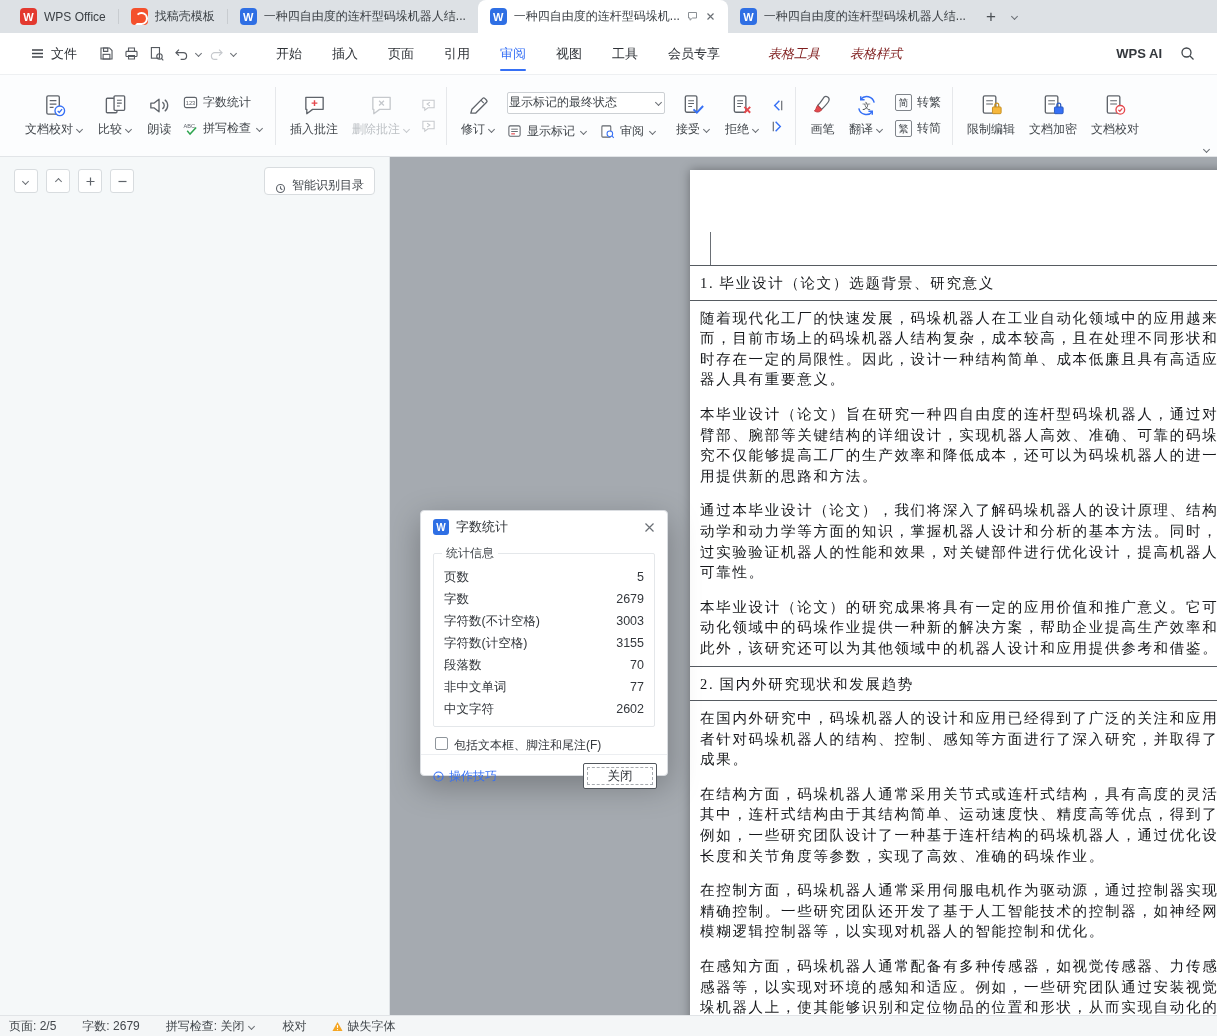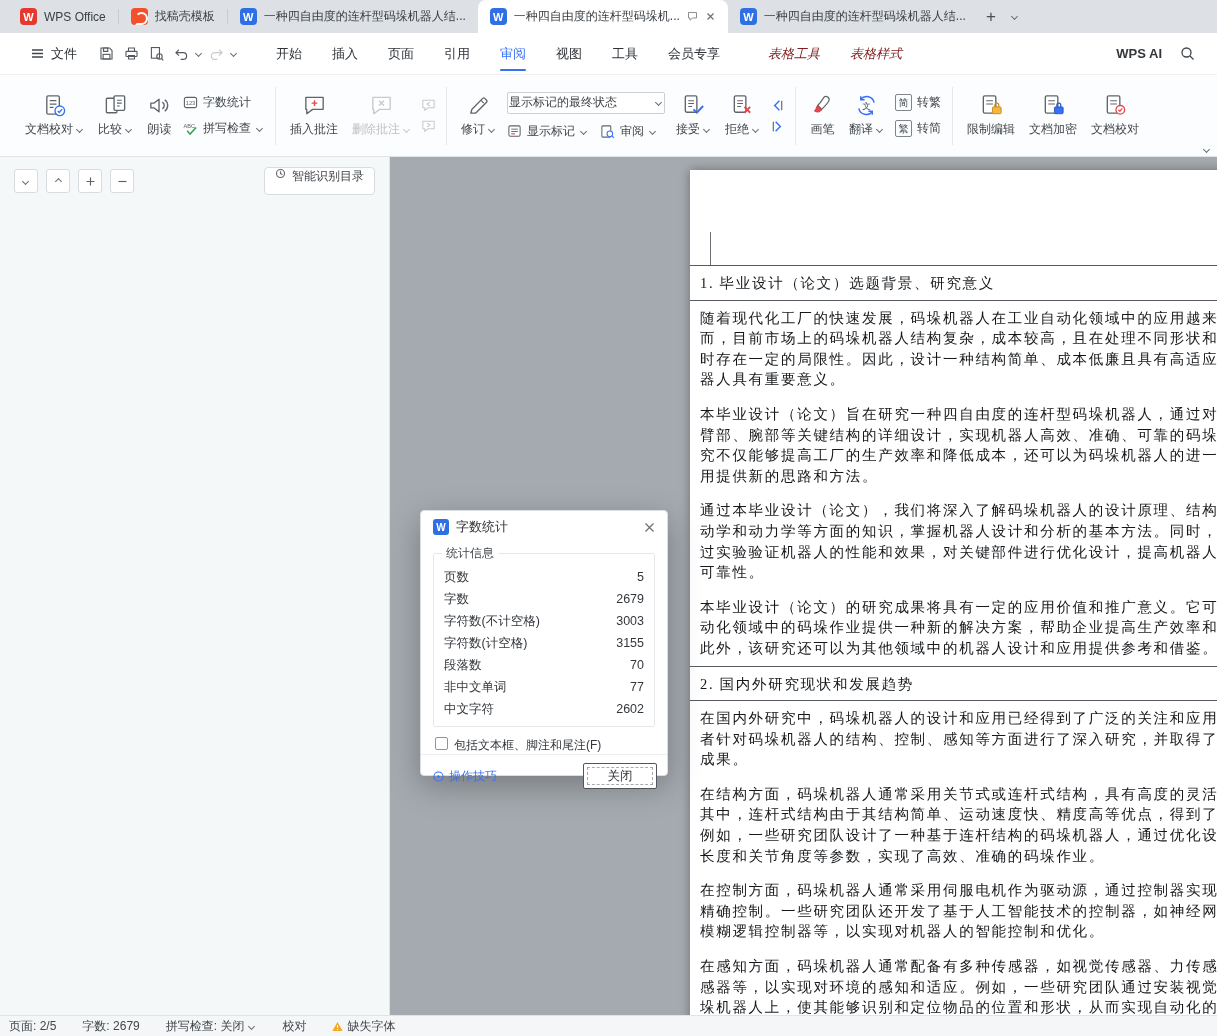--- a/index.html
+++ b/index.html
@@ -50,21 +50,21 @@
   .ribbon-collapse{position:absolute;right:6px;bottom:3px;}
 
   
   .side{position:absolute;left:0;top:157px;width:390px;height:858px;background:#f5f8f9;box-sizing:border-box;border-right:1px solid #dfe3e6;}
   .side-head{height:36px;display:flex;align-items:center;gap:24px;padding:0 16px;font-size:13px;color:#33373c;}
   .stab{height:100%;display:flex;align-items:center;box-sizing:border-box;}
   .stab.active{color:#3670f5;border-bottom:2px solid #3670f5;font-weight:bold;}
   .side-close{margin-left:auto;display:flex;align-items:center;}
   .side-tools{display:flex;align-items:center;gap:8px;padding:10px 14px;}
   .sqbtn{width:24px;height:24px;background:#fff;border:1px solid #d8dcdf;border-radius:3px;display:flex;align-items:center;justify-content:center;box-sizing:border-box;}
-  .smartbtn{margin-left:auto;height:26px;display:flex;align-items:flex-start;gap:6px;padding:0 10px;background:#fff;border:1px solid #d8dcdf;border-radius:4px;font-size:12px;color:#41464b;}
+  .smartbtn{margin-left:auto;height:26px;display:flex;align-items:flex-end;gap:6px;padding:0 10px;background:#fff;border:1px solid #d8dcdf;border-radius:4px;font-size:12px;color:#41464b;}
 
   
   .docarea{position:absolute;left:390px;top:157px;right:0;height:858px;background:#a5aab0;overflow:hidden;}
   .page{position:absolute;left:300px;top:13px;width:880px;height:1400px;background:#fff;box-shadow:0 0 10px rgba(0,0,0,.35);font-family:"Liberation Serif","DejaVu Serif",serif;}
   .cursor-tick{position:absolute;left:20px;top:62px;width:1px;height:33px;background:#6a6f75;}
   .doc-table{position:absolute;left:0;top:95px;width:100%;color:#16181b;}
   .doc-h{border-top:1px solid #565b61;border-bottom:1px solid #565b61;padding:7px 10px 6px;font-size:15px;line-height:21px;letter-spacing:1.5px;white-space:nowrap;}
   .doc-p{padding:7px 10px;}
   .doc-line{font-size:14.5px;line-height:20.6px;letter-spacing:1.7px;white-space:nowrap;}
 

